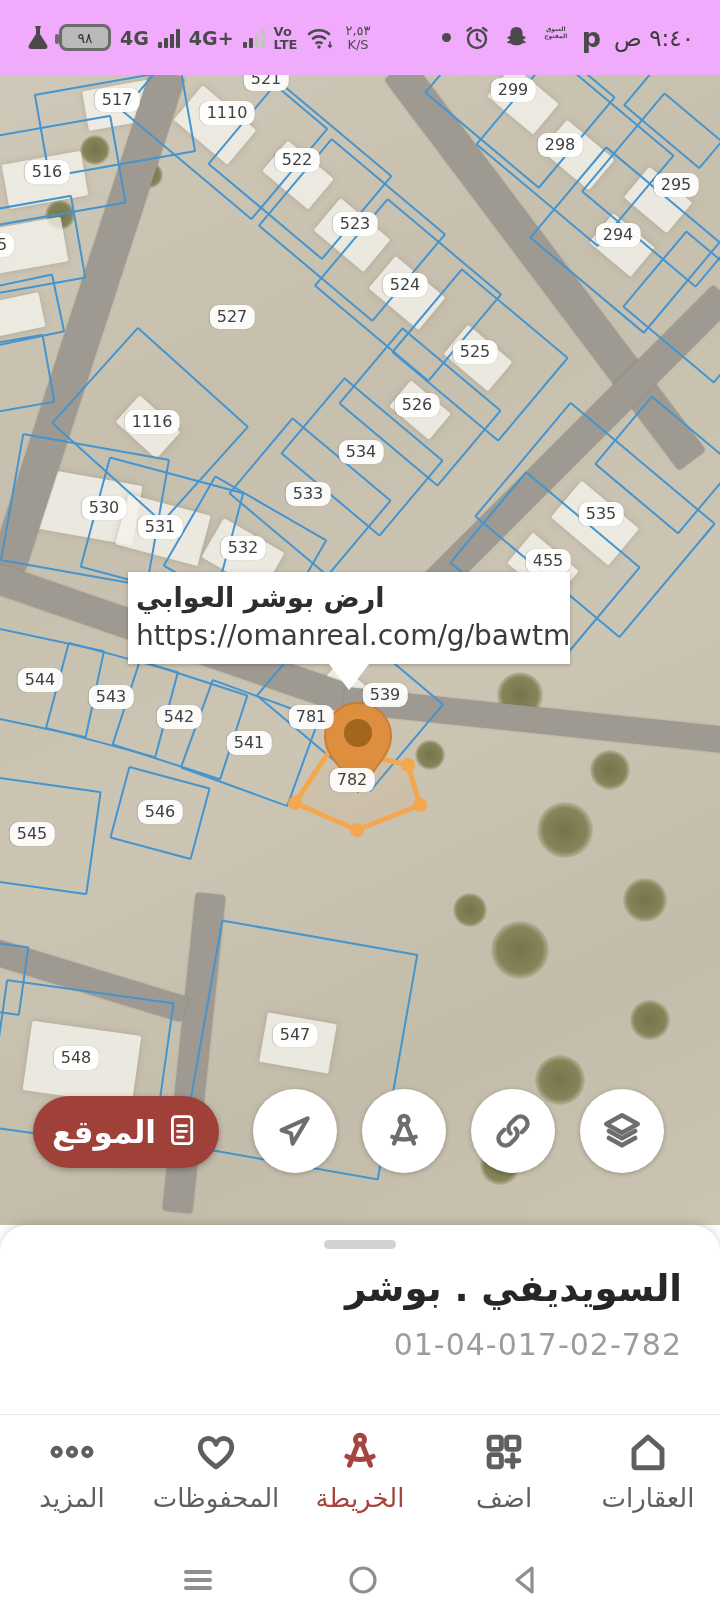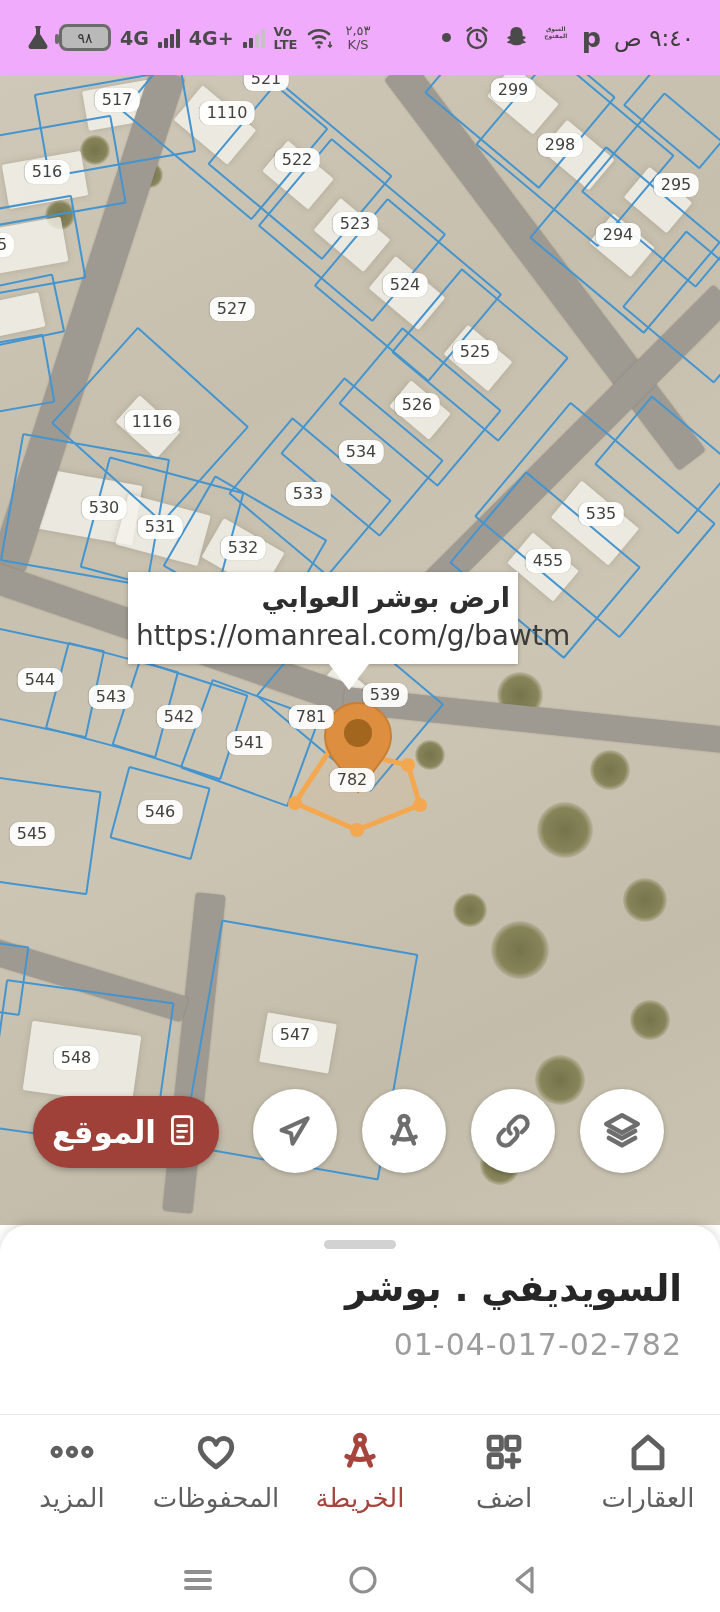--- a/index.html
+++ b/index.html
@@ -29,21 +29,21 @@
   .layer{position:absolute;inset:0;pointer-events:none;}
   .bush{position:absolute;border-radius:50%;transform:translate(-50%,-50%);
         background:radial-gradient(circle,#75744c 0%,#868459 55%,rgba(134,132,89,0) 75%);}
   .bld{position:absolute;background:rgba(245,243,237,.78);border-radius:2px;transform:translate(-50%,-50%) rotate(var(--r,0deg));box-shadow:0 0 6px rgba(120,115,100,.35);}
   .road{position:absolute;background:#9e9a91;border-radius:4px;transform:translate(-50%,-50%) rotate(var(--r,0deg));box-shadow:0 0 2px rgba(90,88,80,.4);}
   .parcel{position:absolute;border:2.5px solid #4495cf;border-radius:2px;transform:translate(-50%,-50%) rotate(var(--r,0deg));}
   .maplabel{position:absolute;background:rgba(255,255,255,.93);color:#414141;font-size:16px;padding:0 7px;border-radius:9px;transform:translate(-50%,-50%);white-space:nowrap;line-height:24px;box-shadow:0 0 1px rgba(0,0,0,.25);}
   .overlay-svg{position:absolute;inset:0;pointer-events:none;}
 
   
-  .callout{position:absolute;left:128px;top:497px;width:390px;background:#fff;box-shadow:0 1px 4px rgba(0,0,0,.25);padding:10px 8px 12px;text-align:right;}
+  .callout{position:absolute;left:128px;top:497px;width:442px;background:#fff;box-shadow:0 1px 4px rgba(0,0,0,.25);padding:10px 8px 12px;text-align:left;}
   .callout .tail{position:absolute;left:201px;bottom:-26px;width:0;height:0;border-left:20px solid transparent;border-right:20px solid transparent;border-top:26px solid #fff;}
   .co-title{font-size:27px;font-weight:bold;color:#2e2e2e;direction:rtl;}
   .co-url{font-size:28px;color:#3c3c3c;margin-top:6px;}
 
   
   .fab-loc{position:absolute;left:33px;top:1096px;width:186px;height:72px;border-radius:36px;background:#a04139;display:flex;align-items:center;justify-content:center;gap:12px;direction:rtl;box-shadow:0 2px 6px rgba(0,0,0,.3);}
   .fab-loc span{color:#fff;font-size:31px;font-weight:bold;}
   .circ{position:absolute;width:84px;height:84px;border-radius:50%;background:#fff;display:flex;align-items:center;justify-content:center;box-shadow:0 1px 5px rgba(0,0,0,.25);}
   .circ svg{stroke:#6e6e6e;fill:none;stroke-width:2.6;stroke-linecap:round;stroke-linejoin:round;}
 
@@ -231,21 +231,21 @@
 
     <div class="layer" style="z-index:5">
         <div class="maplabel" style="left: 117px; top: 25px;">517</div>
         <div class="maplabel" style="left: 47px; top: 97px;">516</div>
         <div class="maplabel" style="left: 2px; top: 170px;">5</div>
         <div class="maplabel" style="left: 266px; top: 4px;">521</div>
         <div class="maplabel" style="left: 227px; top: 38px;">1110</div>
         <div class="maplabel" style="left: 297px; top: 85px;">522</div>
         <div class="maplabel" style="left: 355px; top: 149px;">523</div>
         <div class="maplabel" style="left: 405px; top: 210px;">524</div>
-        <div class="maplabel" style="left: 232px; top: 234px;">527</div>
+        <div class="maplabel" style="left: 232px; top: 242px;">527</div>
         <div class="maplabel" style="left: 513px; top: 15px;">299</div>
         <div class="maplabel" style="left: 560px; top: 70px;">298</div>
         <div class="maplabel" style="left: 676px; top: 110px;">295</div>
         <div class="maplabel" style="left: 618px; top: 160px;">294</div>
         <div class="maplabel" style="left: 475px; top: 277px;">525</div>
         <div class="maplabel" style="left: 417px; top: 330px;">526</div>
         <div class="maplabel" style="left: 361px; top: 377px;">534</div>
         <div class="maplabel" style="left: 152px; top: 347px;">1116</div>
         <div class="maplabel" style="left: 104px; top: 433px;">530</div>
         <div class="maplabel" style="left: 160px; top: 452px;">531</div>

